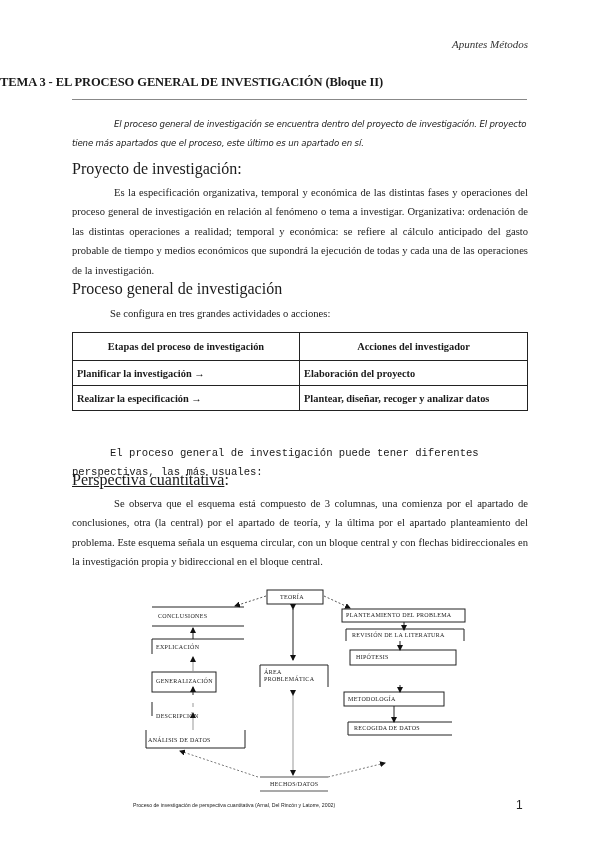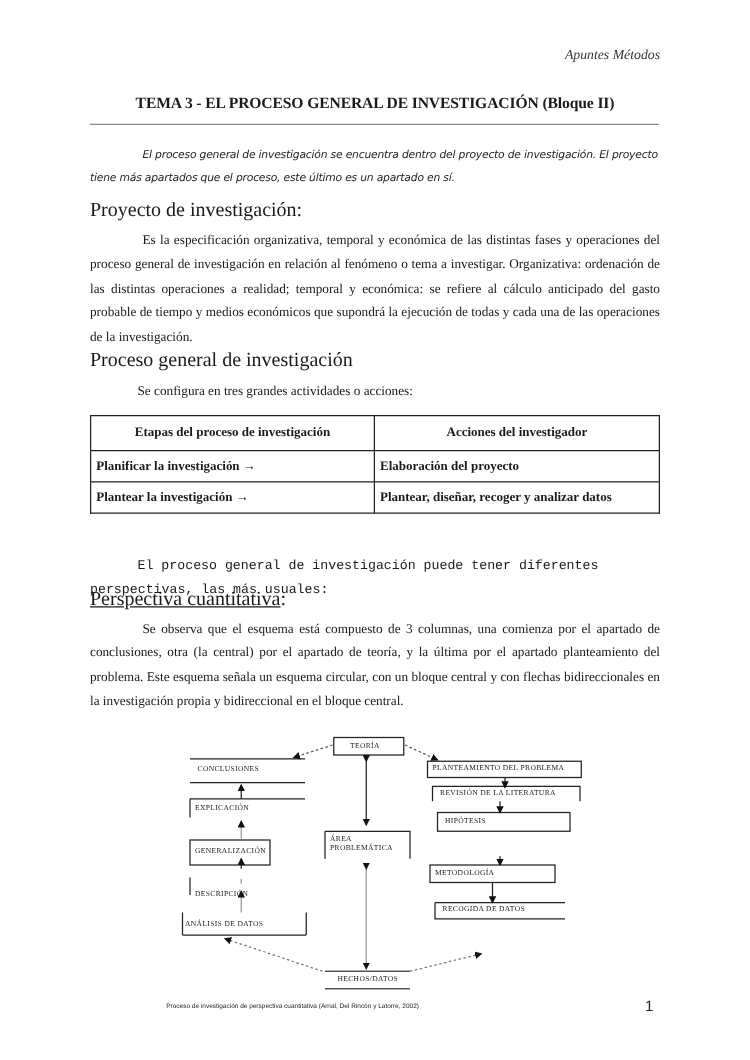--- a/index.html
+++ b/index.html
@@ -1,20 +1,20 @@
 <!DOCTYPE html>
 <html><head>
 <meta charset="utf-8">
 <style>
   html, body { margin: 0; padding: 0; background: #ffffff; }
   body { width: 600px; height: 848px; position: relative; overflow: hidden;
          font-family: "Liberation Serif", "DejaVu Serif", serif; color: #1a1a1a; }
   .abs { position: absolute; }
   .running-head { right: 72px; top: 38px; font-style: italic; font-size: 11px; color: #333; margin-left: 16px; }
-  .title { left: 0; width: 600px; top: 75px; text-align: center; font-weight: bold; font-size: 12.5px; letter-spacing: -0.1px; }
+  .title { left: 0; width: 600px; top: 75px; font-weight: bold; font-size: 12.5px; letter-spacing: -0.1px; }
   .title-rule { left: 72px; width: 455px; top: 99px; height: 0; border-top: 1.2px solid #888; }
   .intro { left: 72px; width: 456px; top: 115px; font-family: "DejaVu Sans", sans-serif; font-style: italic;
            font-size: 8.6px; line-height: 19px; color: #222; text-indent: 42px; letter-spacing: -0.15px; }
   .h-bold { left: 72px; font-weight: normal; font-size: 16px; text-align: right; }
   .para { left: 72px; width: 456px; font-size: 10.6px; line-height: 19.4px; text-align: justify; text-indent: 42px; }
   .para-nj { left: 72px; width: 456px; font-size: 10.6px; line-height: 19px; text-indent: 42px; }
   table.stages { position: absolute; left: 72px; top: 332px; width: 456px; border-collapse: collapse; font-size: 10.4px; }
   table.stages td, table.stages th { border: 1px solid #222; padding: 0 4px; height: 24px; font-weight: bold; }
   table.stages th { height: 27px; text-align: center; }
   table.stages td.c1, table.stages th.c1 { width: 218px; }
@@ -44,21 +44,21 @@
   <tbody>
       <tr>
     <th class="c1">Etapas del proceso de investigación</th>
     <th>Acciones del investigador</th>
   </tr>
   <tr>
     <td class="c1">Planificar la investigación →</td>
     <td>Elaboración del proyecto</td>
   </tr>
   <tr>
-    <td class="c1">Plantear la investigación →</td>
+    <td class="c1">Realizar la especificación →</td>
     <td>Plantear, diseñar, recoger y analizar datos</td>
   </tr>
 </tbody>
   </table>
 
 <div class="abs para-nj" style="top:444px; text-indent:38px;font-family:Liberation Mono, monospace;">El proceso general de investigación puede tener diferentes perspectivas, las más usuales:</div>
 
 <div class="abs h-bold" style="top:471px;"><span class="underline">Perspectiva cuantitativa</span><span>:</span></div>
 <div class="abs para" style="top:494px;">Se observa que el esquema está compuesto de 3 columnas, una comienza por el apartado de conclusiones, otra (la central) por el apartado de teoría, y la última por el apartado planteamiento del problema. Este esquema señala un esquema circular, con un bloque central y con flechas bidireccionales en la investigación propia y bidireccional en el bloque central.</div>
 

